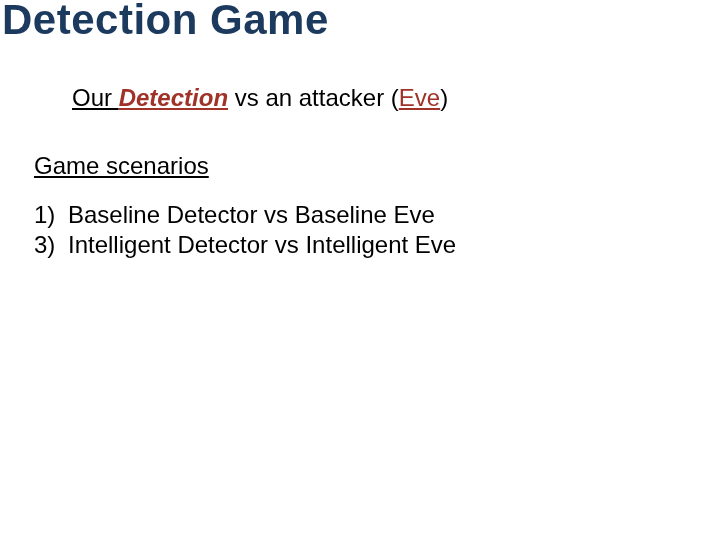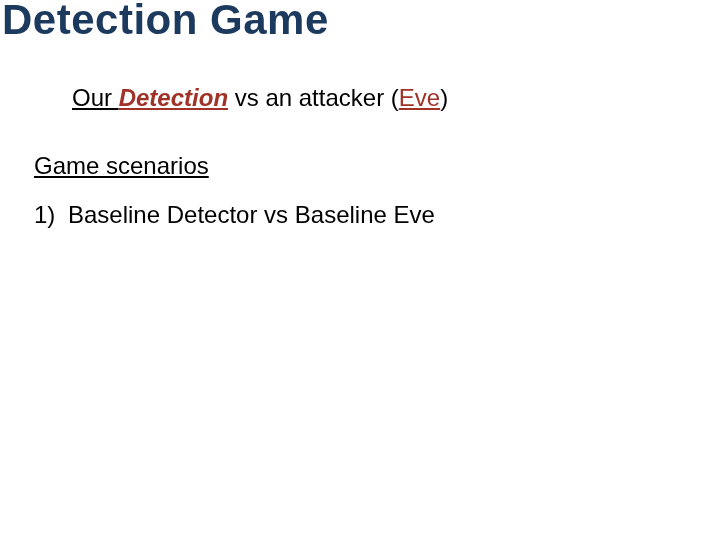--- a/index.html
+++ b/index.html
@@ -68,15 +68,18 @@
   <div class="subline">
     <span class="our">Our </span><span class="detector">Detection</span><span> vs an attacker (</span><span class="eve u">Eve</span><span>)</span>
   </div>
 
   <div class="scen-head">Game scenarios</div>
 
   <div class="list">
     <div class="row">
       <span class="num">1)</span><span>Baseline Detector vs Baseline Eve</span>
     </div>
+    <div class="row">
+      <span class="num">3)</span><span>Intelligent Detector vs Intelligent Eve</span>
+    </div>
   </div>
 
 </div>
 
 </body></html>

